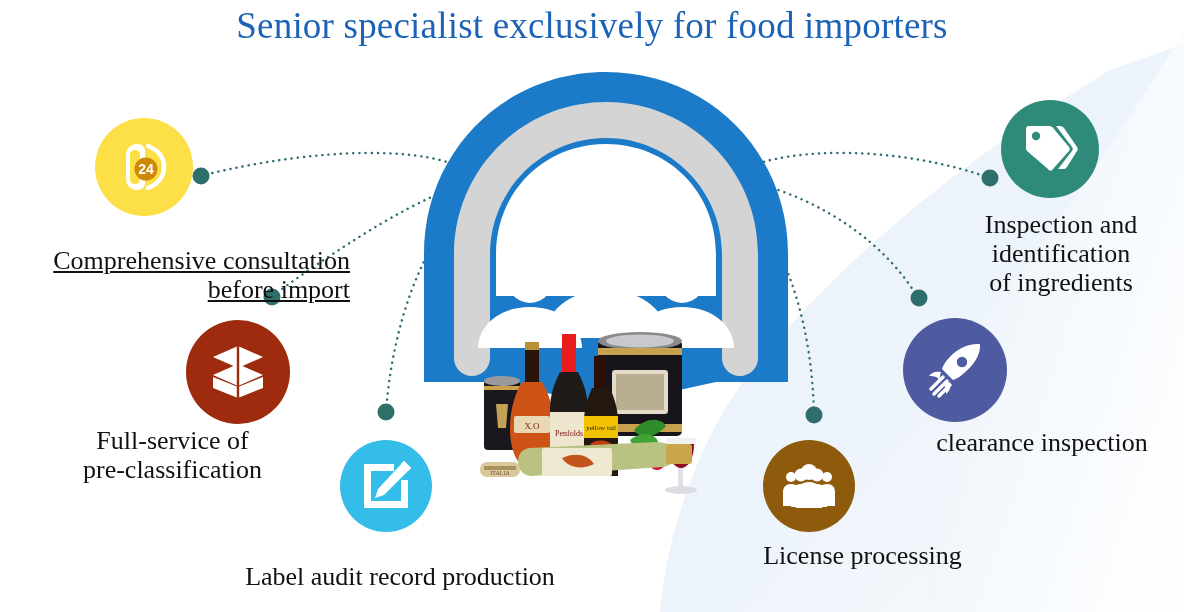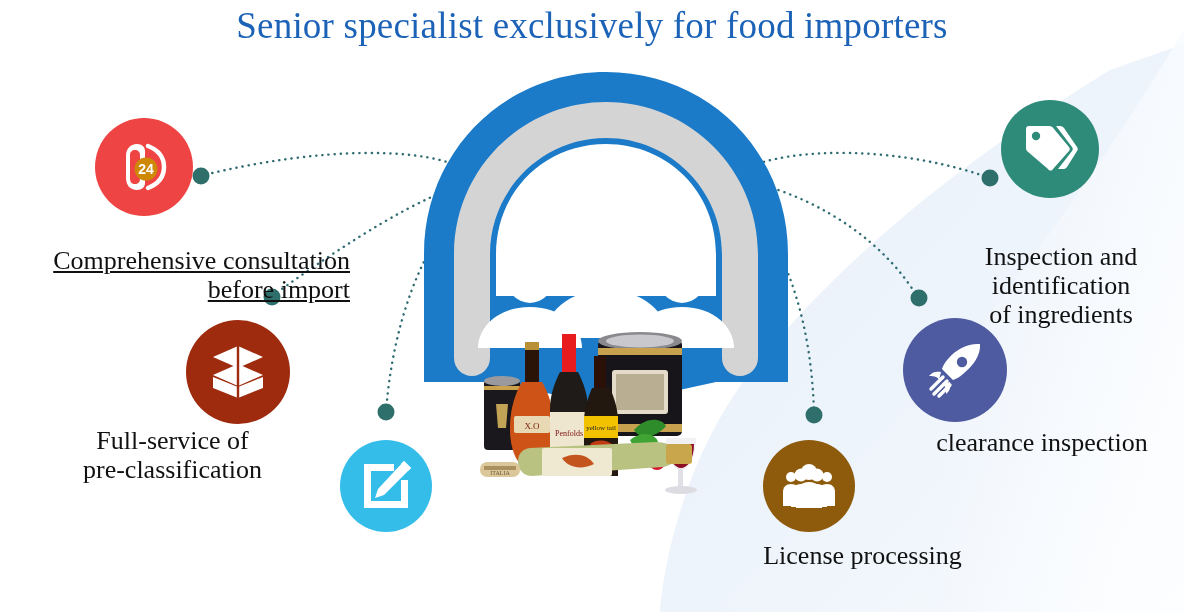--- a/index.html
+++ b/index.html
@@ -34,35 +34,35 @@
   .products{position:absolute;left:470px;top:312px;width:250px;height:200px;z-index:4;}
   .products svg{display:block;}
 
   
   .connectors{position:absolute;inset:0;width:1184px;height:612px;z-index:2;pointer-events:none;}
 
   
   .node{position:absolute;border-radius:50%;z-index:5;display:flex;align-items:center;justify-content:center;}
   .node svg{display:block;}
 
-  .n-consult{left:95px;top:118px;width:98px;height:98px;background:#ef4444;}
+  .n-consult{left:95px;top:118px;width:98px;height:98px;background:#fde047;}
   .n-full   {left:186px;top:320px;width:104px;height:104px;background:#9E2B0E;}
   .n-label  {left:340px;top:440px;width:92px;height:92px;background:#35BDEA;}
   .n-license{left:763px;top:440px;width:92px;height:92px;background:#8E5A0B;}
   .n-customs{left:903px;top:318px;width:104px;height:104px;background:#4F5BA0;}
   .n-inspect{left:1001px;top:100px;width:98px;height:98px;background:#2E8B7A;}
 
   
   .lbl{position:absolute;z-index:6;color:#111111;font-size:26px;line-height:1.12;}
   .l-consult{left:0px;  top:246px; width:350px; text-align:right;text-decoration:underline;}
   .l-full   {left:40px; top:426px; width:265px; text-align:center;}
   .l-label  {left:180px;top:562px; width:440px; text-align:center;}
   .l-license{left:690px;top:541px; width:345px; text-align:center;}
   .l-customs{left:900px;top:428px; width:284px; text-align:center;}
-  .l-inspect{left:938px;top:242px; width:246px; text-align:center;}
+  .l-inspect{left:938px;top:210px; width:246px; text-align:center;}
 </style>
 </head>
 <body>
 
 <div id="stage">
 
   <svg class="bg-swoosh" viewBox="0 0 1184 612">
     <defs>
       <linearGradient id="swg" x1="0" y1="0" x2="1" y2="1">
         <stop offset="0%" stop-color="#E8F0FA"></stop>
@@ -273,20 +273,23 @@
   <div class="lbl l-consult">
     <div>Comprehensive consultation</div>
     <div>before import</div>
   </div>
 
   <div class="lbl l-full">
     <div>Full-service of</div>
     <div>pre-classification</div>
   </div>
 
+  <div class="lbl l-label">
+    <div>Label audit record production</div>
+  </div>
 
   <div class="lbl l-license">
     <div>License processing</div>
   </div>
 
   <div class="lbl l-customs">
     <div>clearance inspection</div>
   </div>
 
   <div class="lbl l-inspect">

